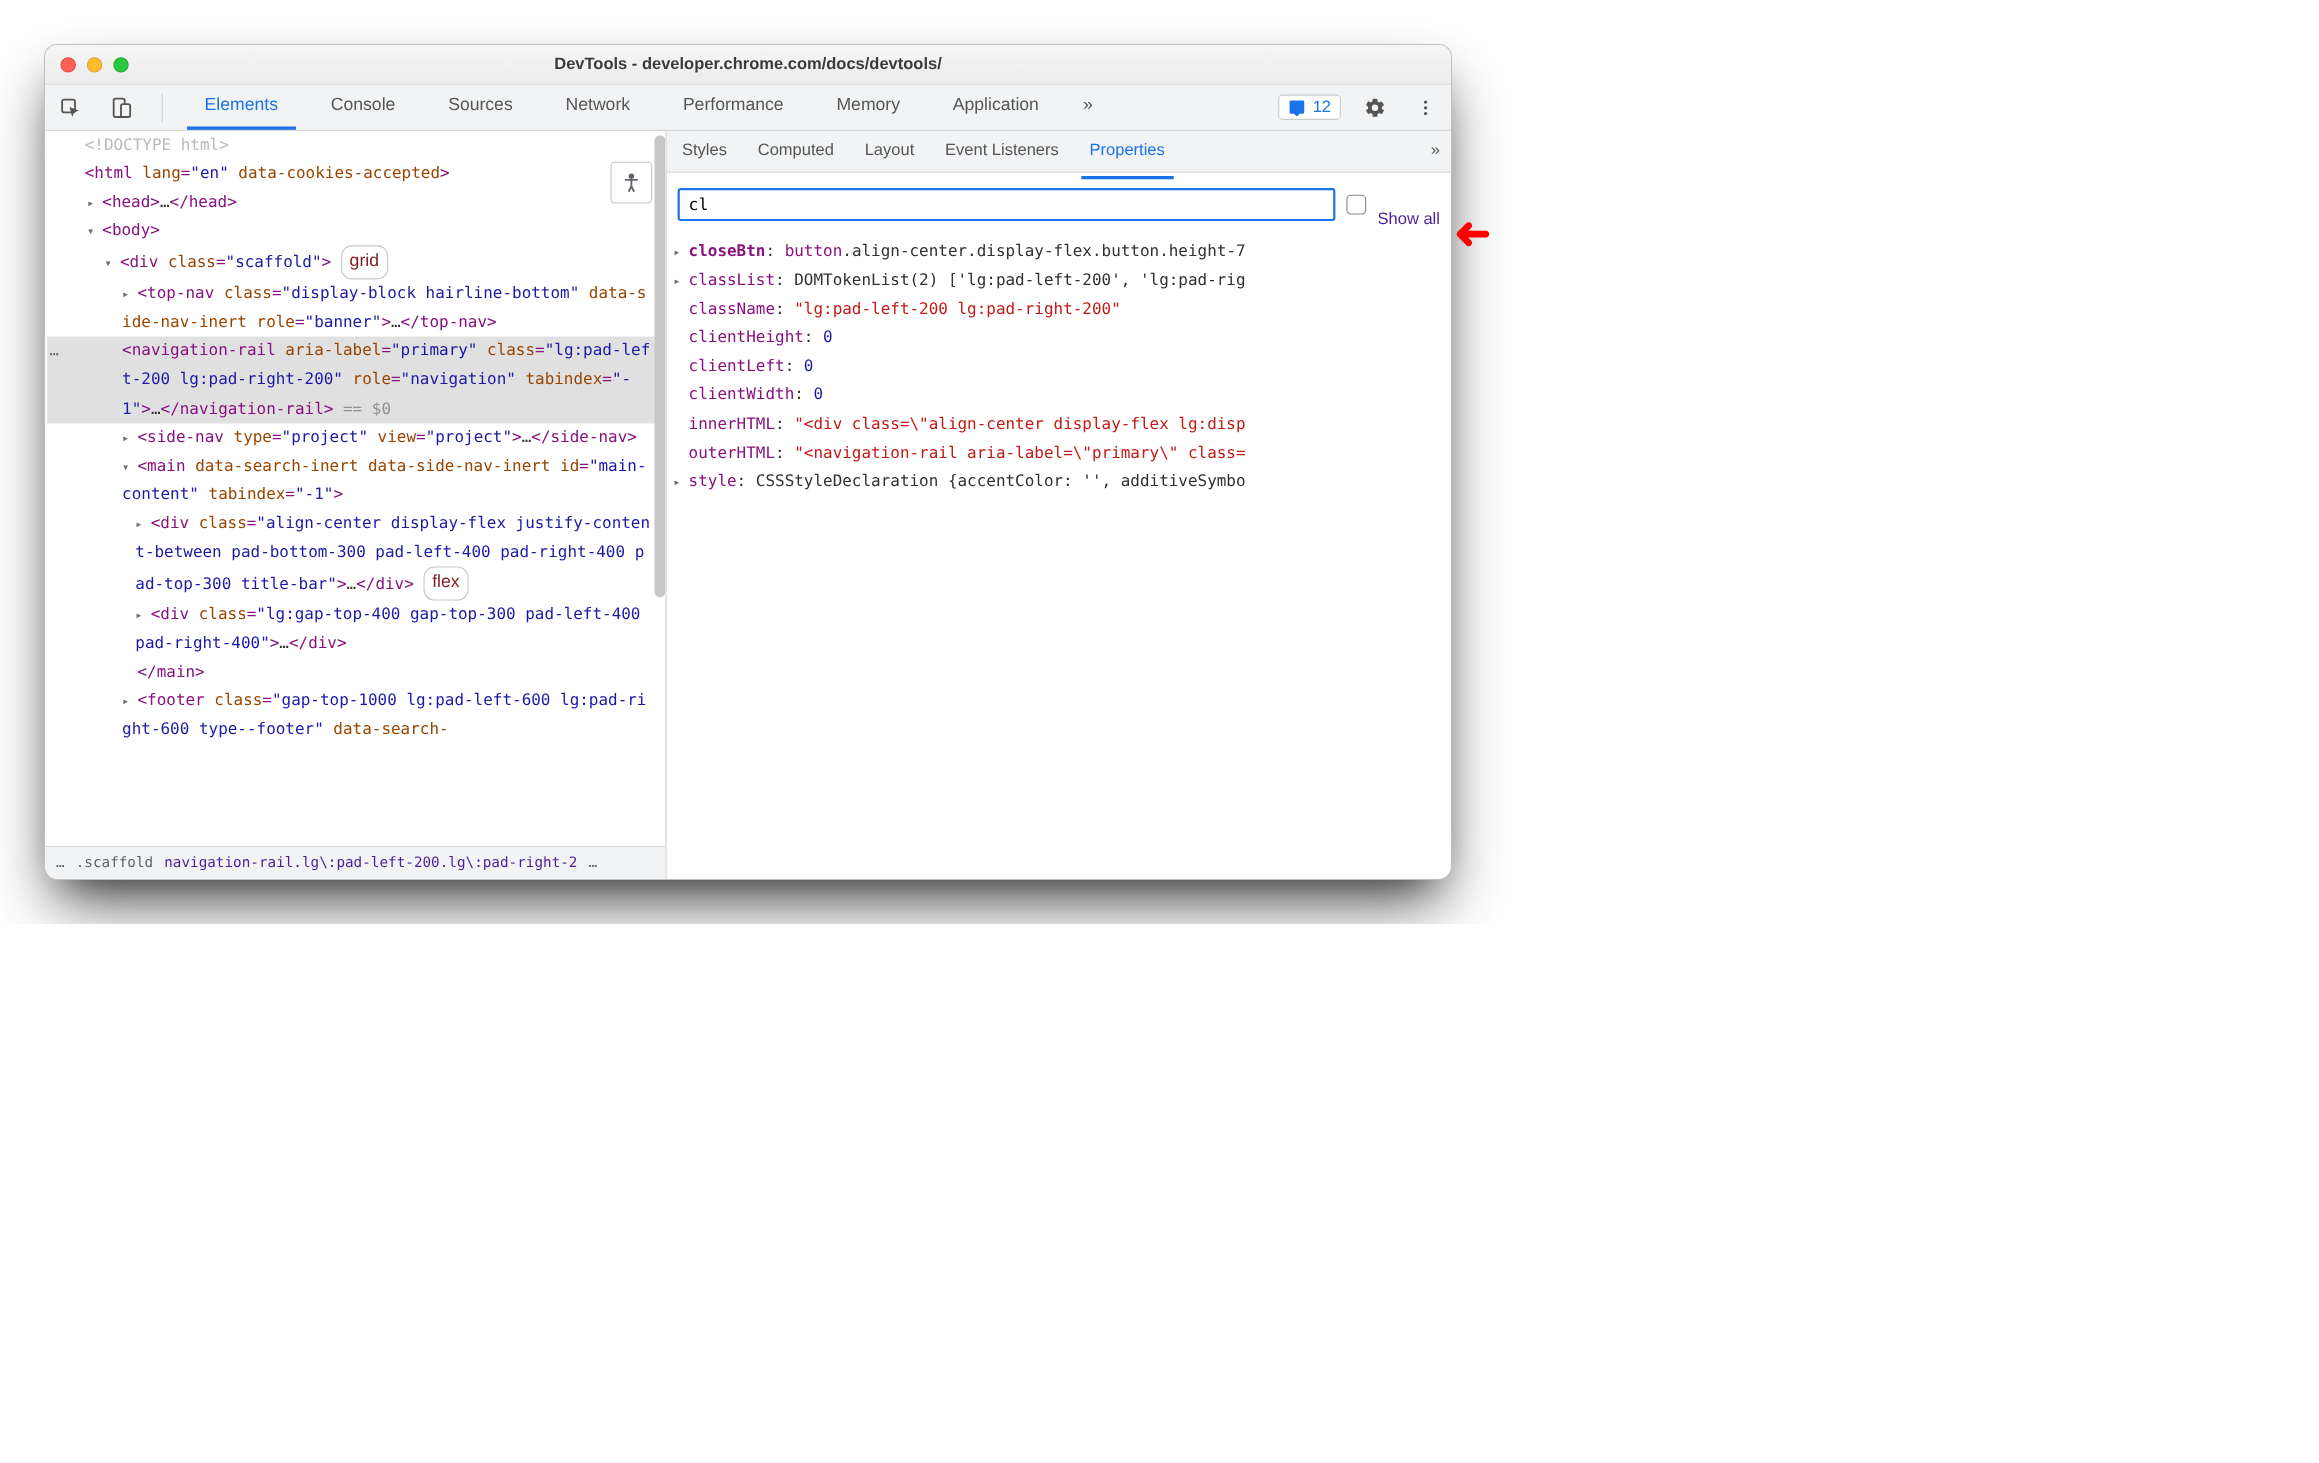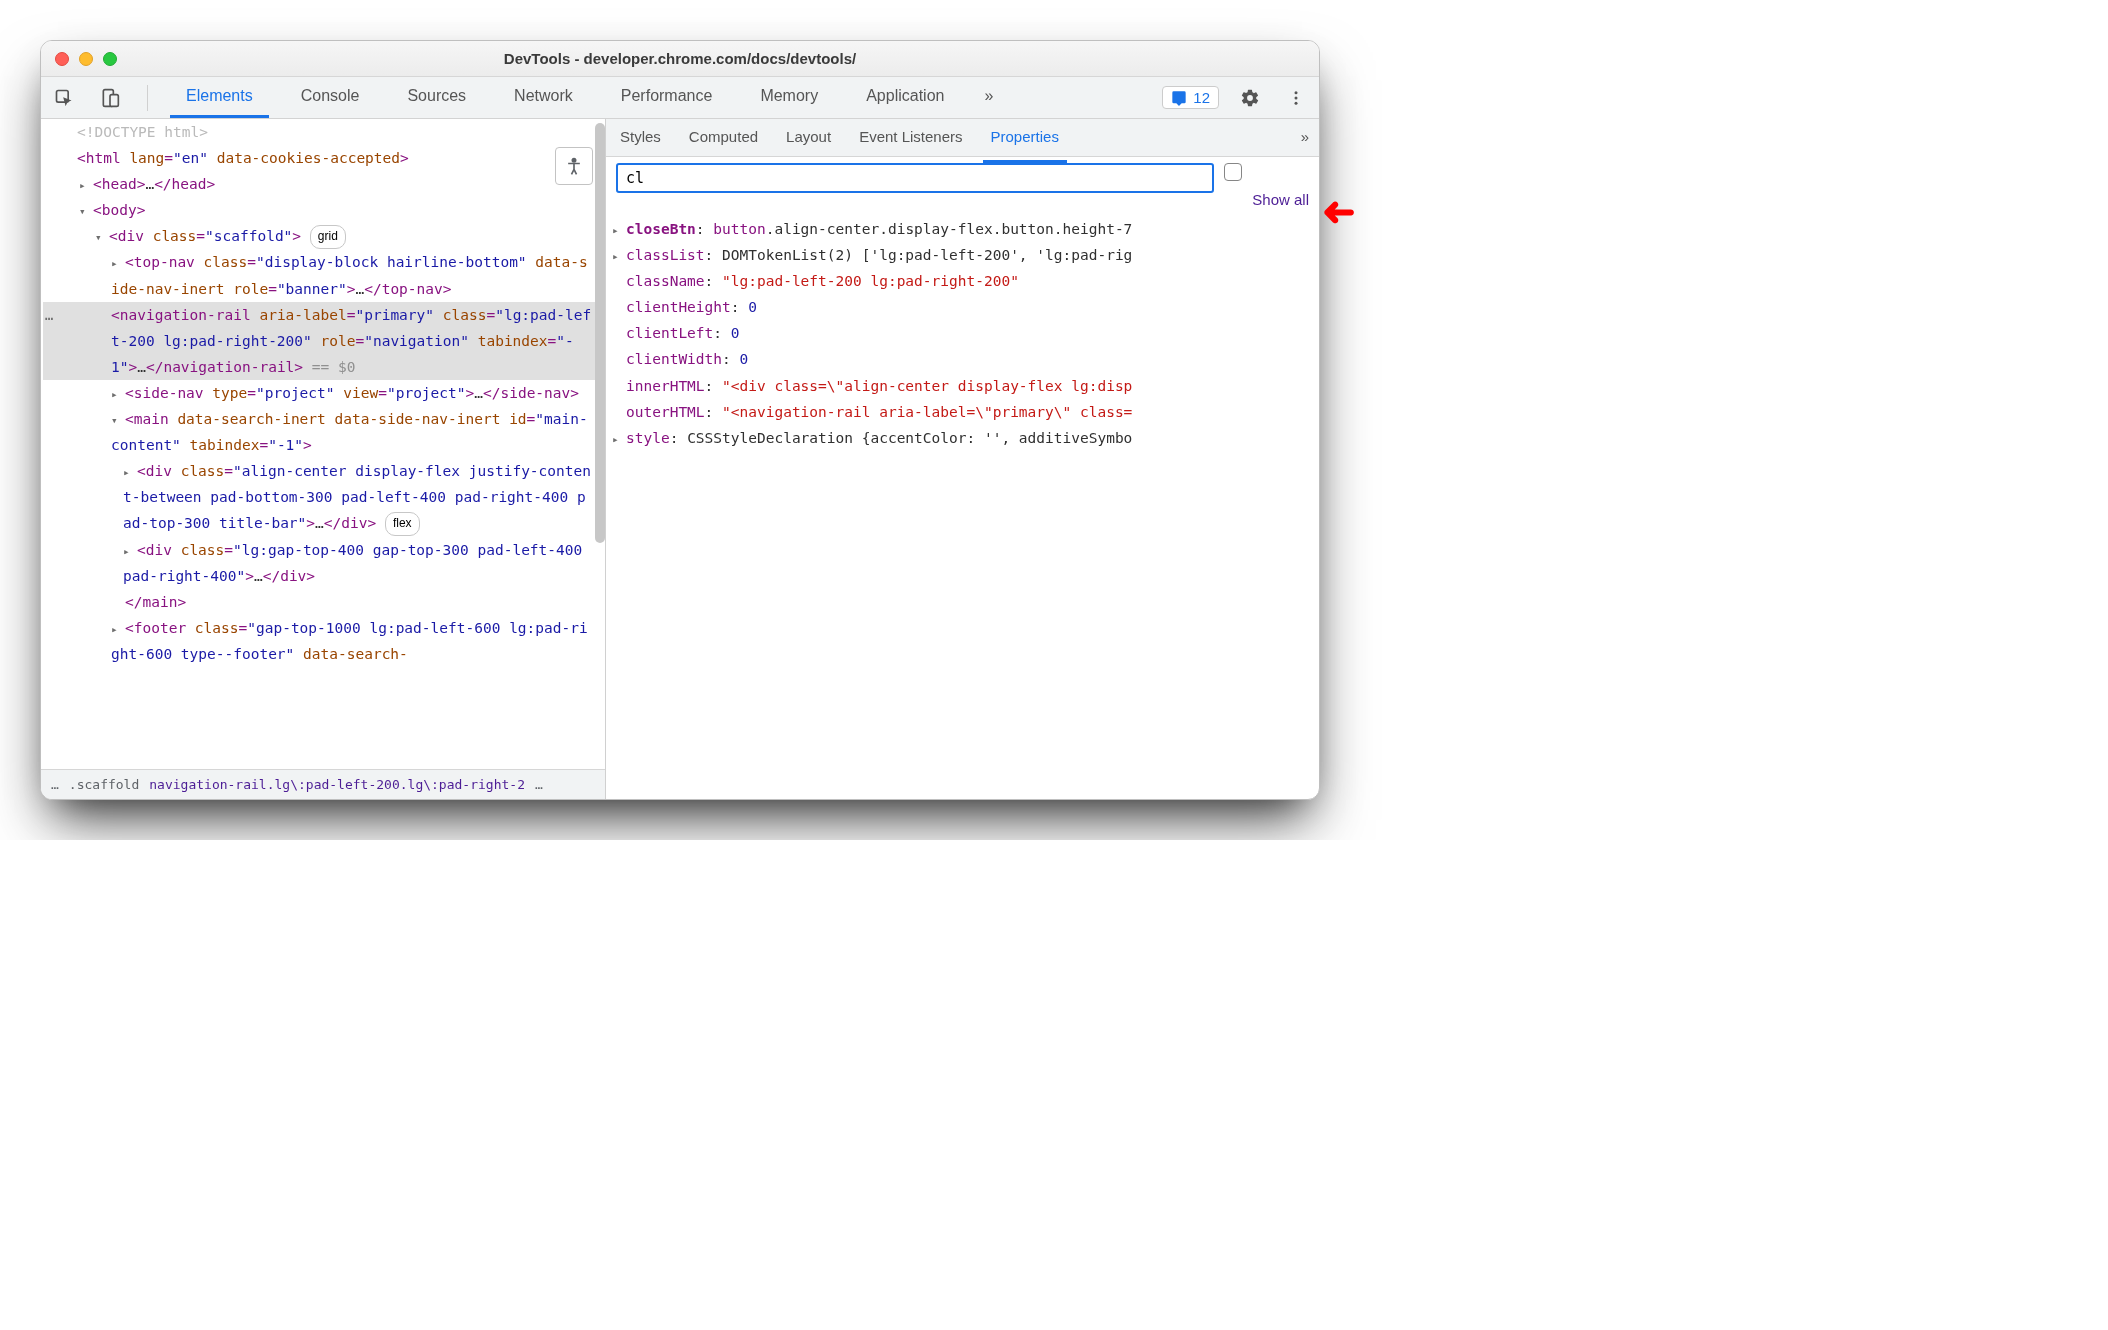--- a/index.html
+++ b/index.html
@@ -133,23 +133,23 @@
 
   .c-doctype { color:#bababa; }
   .c-tag     { color:#881280; }
   .c-attr    { color:#994500; }
   .c-val     { color:#1a1aa6; }
   .c-text    { color:#303030; }
   .c-badge   {
     display:inline-block;
     background:#fff;
     border:1px solid #c7c7c7;
-    color:#000000;
+    color:#7f1d1d;
     font-family:-apple-system,sans-serif;
-    font-size:12px;
+    font-size:16px;
     padding: 0 7px;
     border-radius: 10px;
     vertical-align: 1px;
   }
   .c-sel { color:#909090; }
 
   .line.selected {
     background:#e0e0e0;
     position:relative;
   }
@@ -221,20 +221,21 @@
     display:flex; align-items:center;
     font-size:15px;
     color:#555;
     cursor:pointer;
     border-bottom:3px solid transparent;
   }
   .sub-tab.active { color:#1a73e8; border-bottom-color:#1a73e8; font-weight:500;}
 
   .filter-row {
     display:flex;
+    align-items:center;
     gap:10px;
     padding:6px 10px;
   }
   .filter-input {
     flex:1;
     height:30px;
     border:2px solid #1a73e8;
     border-radius:3px;
     padding:0 8px;
     font-family: Menlo,Consolas,monospace;

